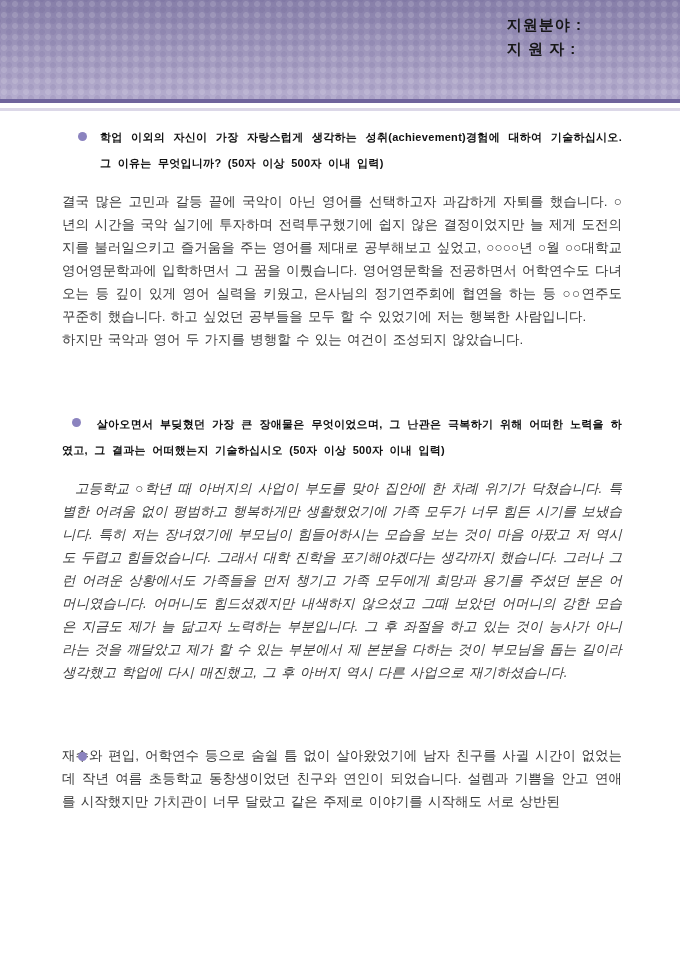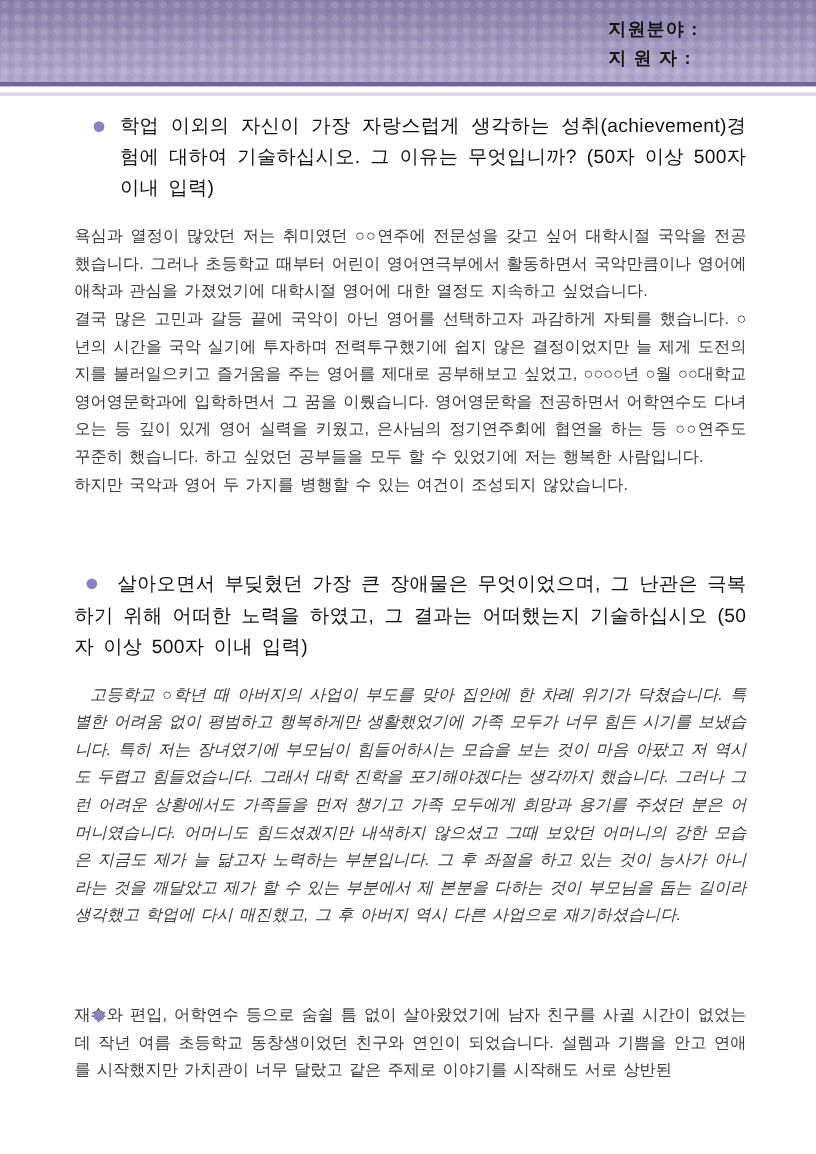--- a/index.html
+++ b/index.html
@@ -16,21 +16,21 @@
   body{
     height:962px;
     overflow:hidden;
     background:#ffffff;
     font-family:"Liberation Sans","DejaVu Sans",sans-serif;
     color:var(--body-text);
   }
   
   .banner{
     position:relative;
-    height:72px;
+    height:103px;
     background:
       radial-gradient(circle at 4px 4px, rgba(255,255,255,0.13) 2.6px, rgba(255,255,255,0) 3.3px) 0 0/11px 11px,
       radial-gradient(circle at 4px 4px, rgba(80,66,130,0.10) 2.6px, rgba(0,0,0,0) 3.3px) 5px 6px/11px 11px,
       linear-gradient(180deg, var(--banner-top) 0%, var(--banner-bottom) 100%);
     border-bottom:4px solid var(--rule-dark);
   }
   .banner-labels{
     position:absolute;
     top:13px;
     right:98px;
@@ -43,22 +43,22 @@
   }
   .gap-white{height:5px;background:#ffffff;}
   .rule-light{height:3px;background:var(--rule-light);}
   
   .content{
     padding:13px 58px 0 62px;
   }
   .section{margin-bottom:34px;}
   .question{
     position:relative;
-    font-weight:normal;
-    font-size:16px;
+    font-weight:bold;
+    font-size:11px;
     line-height:26px;
     color:var(--question-text);
     text-align:justify;
     word-spacing:3px;
     letter-spacing:0.3px;
   }
   .question.hang{padding-left:38px;}
   .question.hang .bullet{position:absolute;left:16px;top:8px;}
   .question.flush{padding-left:0;text-indent:10px;}
   .question.flush .bullet{display:inline-block;position:static;margin-right:9px;margin-bottom:1px;}
@@ -92,21 +92,20 @@
 <div class="rule-light"></div>
 
 <main class="content">
 
   <section class="section">
     <div class="question hang">
       <span class="bullet"></span>
       <span>학업 이외의 자신이 가장 자랑스럽게 생각하는 성취(achievement)경험에 대하여 기술하십시오. 그 이유는 무엇입니까? (50자 이상 500자 이내 입력)</span>
     </div>
     <div class="answer">
-      <p>욕심과 열정이 많았던 저는 취미였던 ○○연주에 전문성을 갖고 싶어 대학시절 국악을 전공했습니다. 그러나 초등학교 때부터 어린이 영어연극부에서 활동하면서 국악만큼이나 영어에 애착과 관심을 가졌었기에 대학시절 영어에 대한 열정도 지속하고 싶었습니다.</p>
       <p>결국 많은 고민과 갈등 끝에 국악이 아닌 영어를 선택하고자 과감하게 자퇴를 했습니다. ○년의 시간을 국악 실기에 투자하며 전력투구했기에 쉽지 않은 결정이었지만 늘 제게 도전의지를 불러일으키고 즐거움을 주는 영어를 제대로 공부해보고 싶었고, ○○○○년 ○월 ○○대학교 영어영문학과에 입학하면서 그 꿈을 이뤘습니다. 영어영문학을 전공하면서 어학연수도 다녀오는 등 깊이 있게 영어 실력을 키웠고, 은사님의 정기연주회에 협연을 하는 등 ○○연주도 꾸준히 했습니다. 하고 싶었던 공부들을 모두 할 수 있었기에 저는 행복한 사람입니다.</p>
       <p>하지만 국악과 영어 두 가지를 병행할 수 있는 여건이 조성되지 않았습니다.</p>
     </div>
   </section>
 
   <section class="section">
     <div class="question flush">
       <span class="bullet"></span>
       <span>살아오면서 부딪혔던 가장 큰 장애물은 무엇이었으며, 그 난관은 극복하기 위해 어떠한 노력을 하였고, 그 결과는 어떠했는지 기술하십시오 (50자 이상 500자 이내 입력)</span>
     </div>

